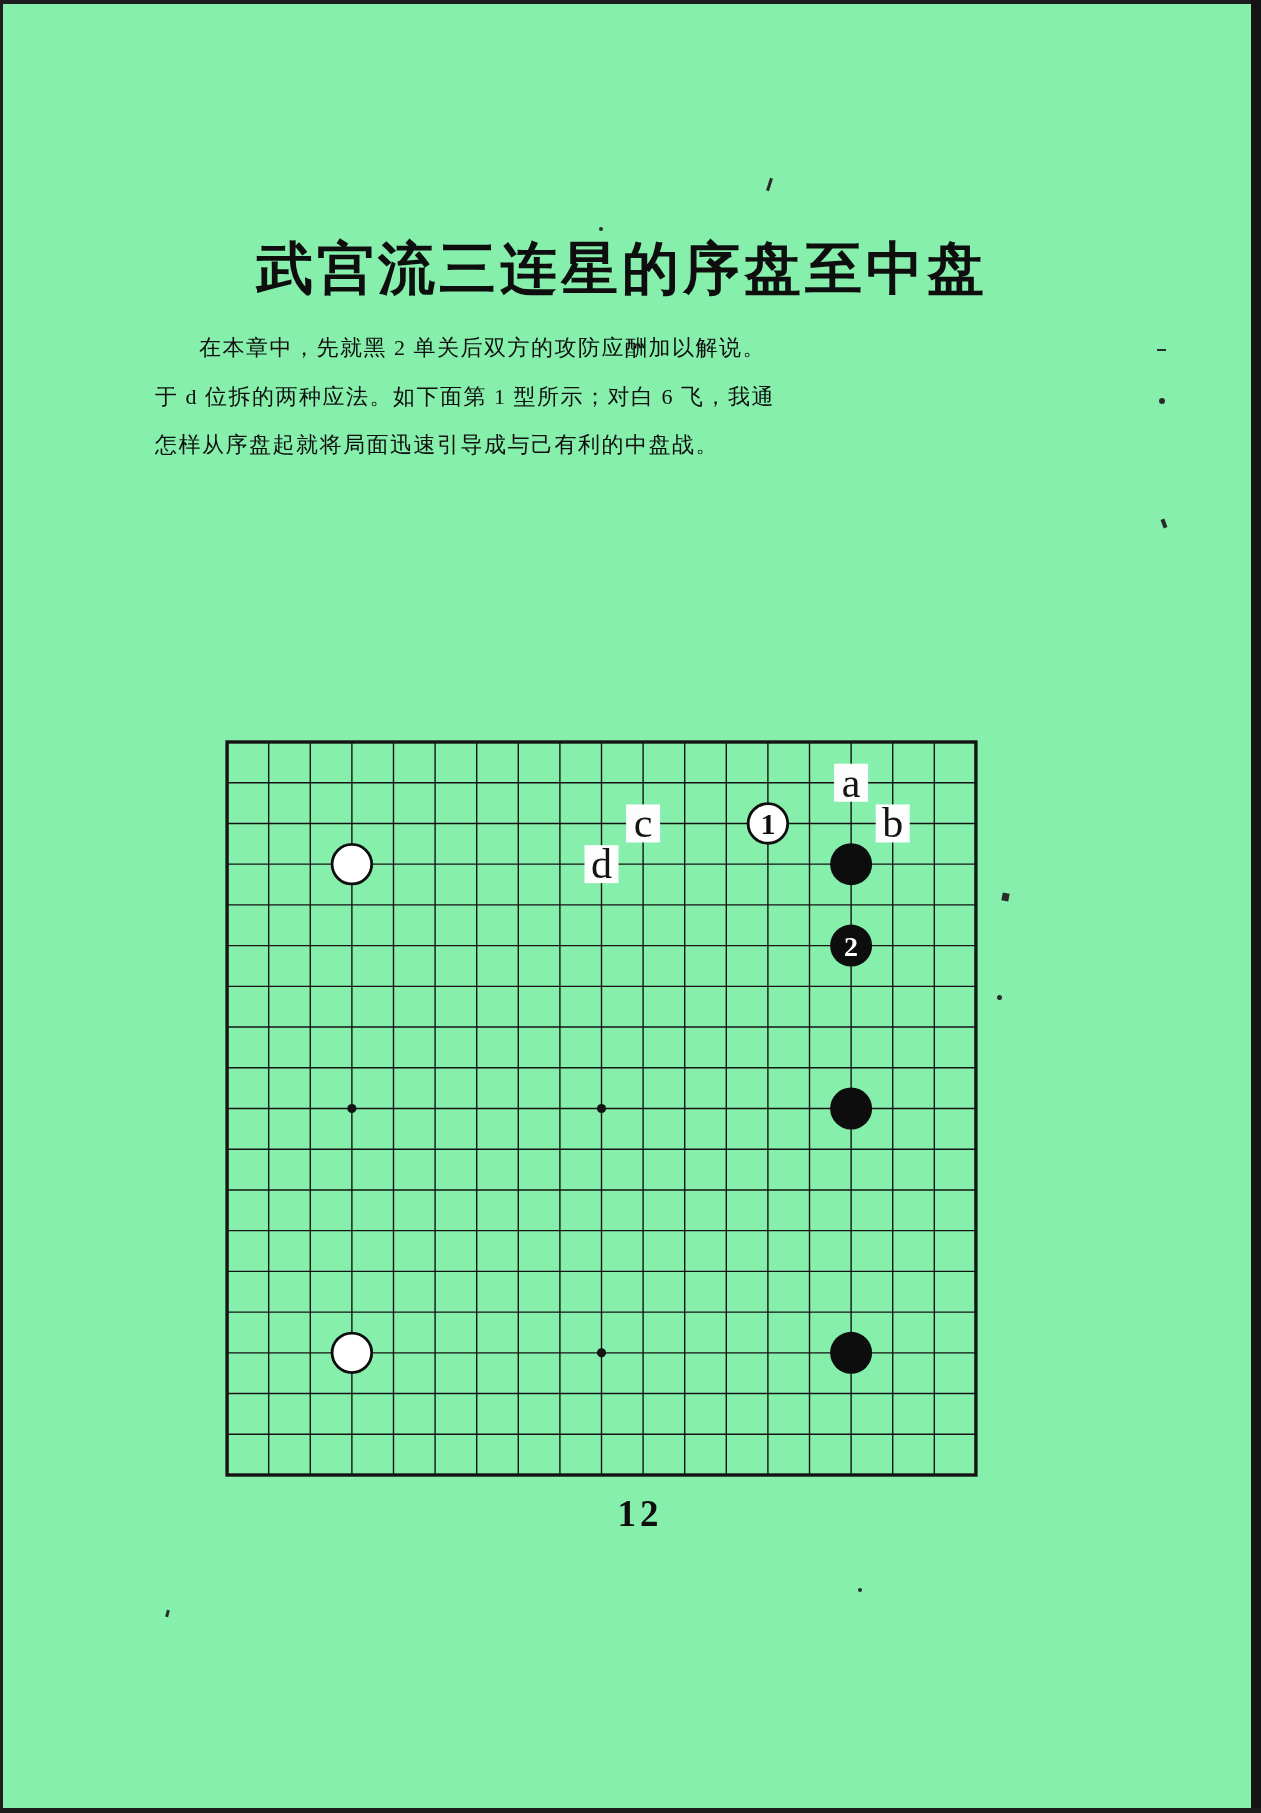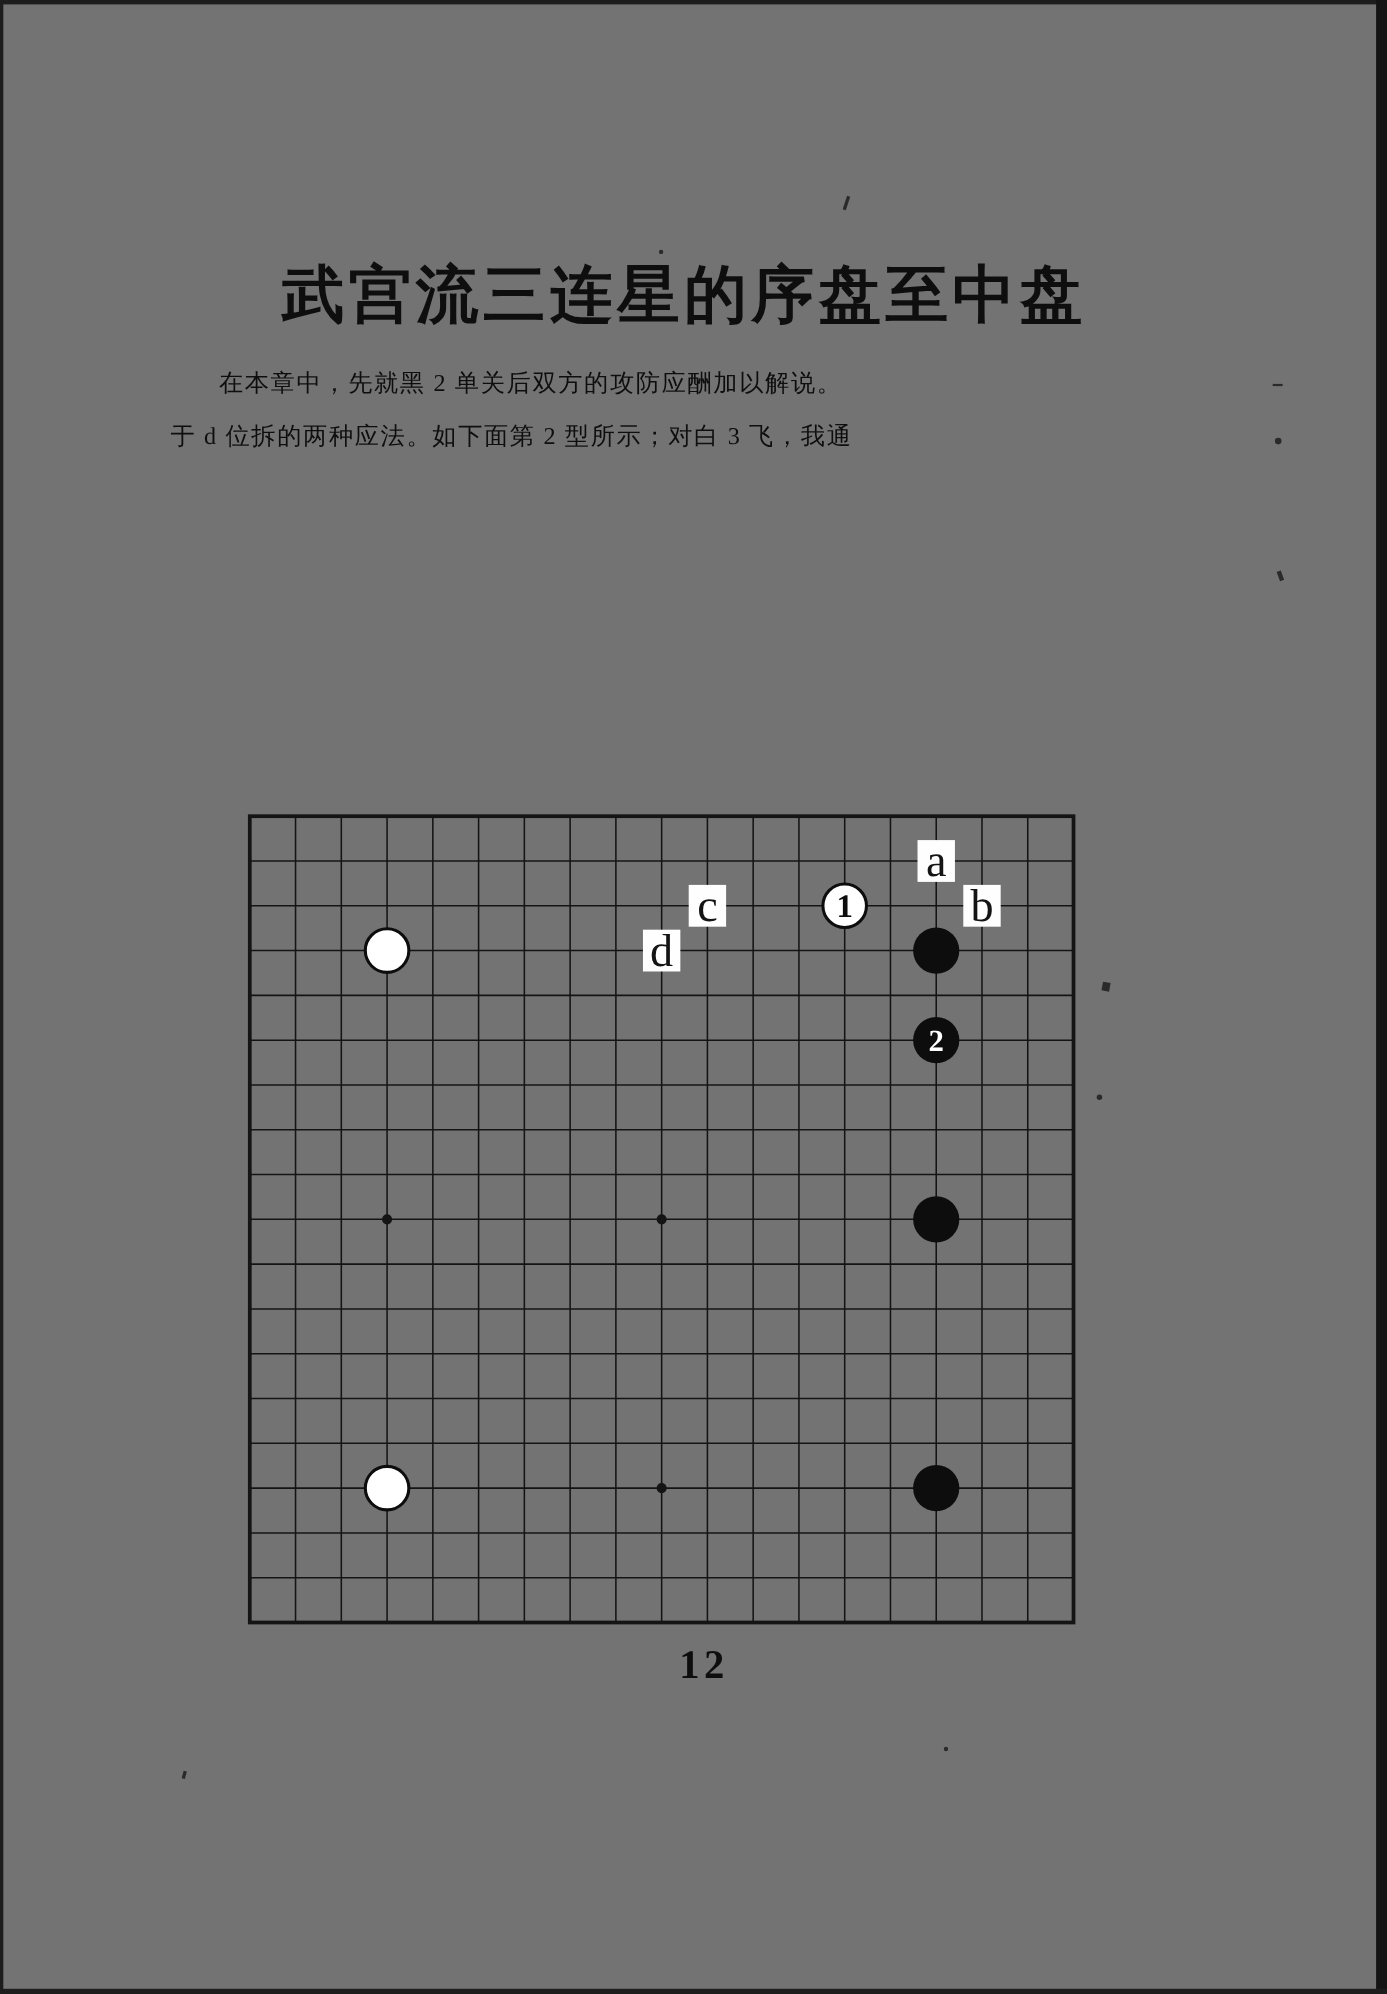--- a/index.html
+++ b/index.html
@@ -1,19 +1,19 @@
 <!DOCTYPE html>
 <html><head>
 <meta charset="utf-8">
 <style>
   html,body { margin:0; padding:0; background:#e8e8e8; }
   .page {
     position:relative;
     width:1261px; height:1813px;
-    background:#737373;
+    background:#86efac;
     overflow:hidden;
     font-family:"Liberation Serif", serif;
     color:#0e0e0e;
   }
   .edge { position:absolute; background:#1d1d1d; z-index:10; }
   .edge.top    { left:0; top:0; width:1261px; height:4px; }
   .edge.left   { left:0; top:0; width:3px;  height:1813px; }
   .edge.right  { left:1251px; top:0; width:10px; height:1813px; background:#141414; }
   .edge.bottom { left:0; top:1808px; width:1261px; height:5px; }
 
@@ -45,21 +45,22 @@
 <div class="page">
   <div class="edge top"></div>
   <div class="edge left"></div>
   <div class="edge right"></div>
   <div class="edge bottom"></div>
 
   <h1 class="title">武宫流三连星的序盘至中盘</h1>
 
   <div class="body-text" id="body-text">
       <div class="text-line indent">在本章中，先就黑 2 单关后双方的攻防应酬加以解说。</div>
-      <div class="text-line">于 d 位拆的两种应法。如下面第 2 型所示；对白 3 飞，我通</div>
+      <div class="text-line">于 d 位拆的两种应法。如下面第 1 型所示；对白 6 飞，我通</div>
+      <div class="text-line">怎样从序盘起就将局面迅速引导成与己有利的中盘战。</div>
     </div>
 
   <div class="board-wrap">
     <svg id="board-svg" xmlns="http://www.w3.org/2000/svg" width="759" height="743" viewBox="0 0 758.8000000000001 742.96">
         <line x1="46.6" y1="5" x2="46.6" y2="737.96" stroke="#141414" stroke-width="1.4"></line>
         <line x1="5" y1="45.72" x2="753.8000000000001" y2="45.72" stroke="#141414" stroke-width="1.4"></line>
         <line x1="88.2" y1="5" x2="88.2" y2="737.96" stroke="#141414" stroke-width="1.4"></line>
         <line x1="5" y1="86.44" x2="753.8000000000001" y2="86.44" stroke="#141414" stroke-width="1.4"></line>
         <line x1="129.8" y1="5" x2="129.8" y2="737.96" stroke="#141414" stroke-width="1.4"></line>
         <line x1="5" y1="127.16" x2="753.8000000000001" y2="127.16" stroke="#141414" stroke-width="1.4"></line>

